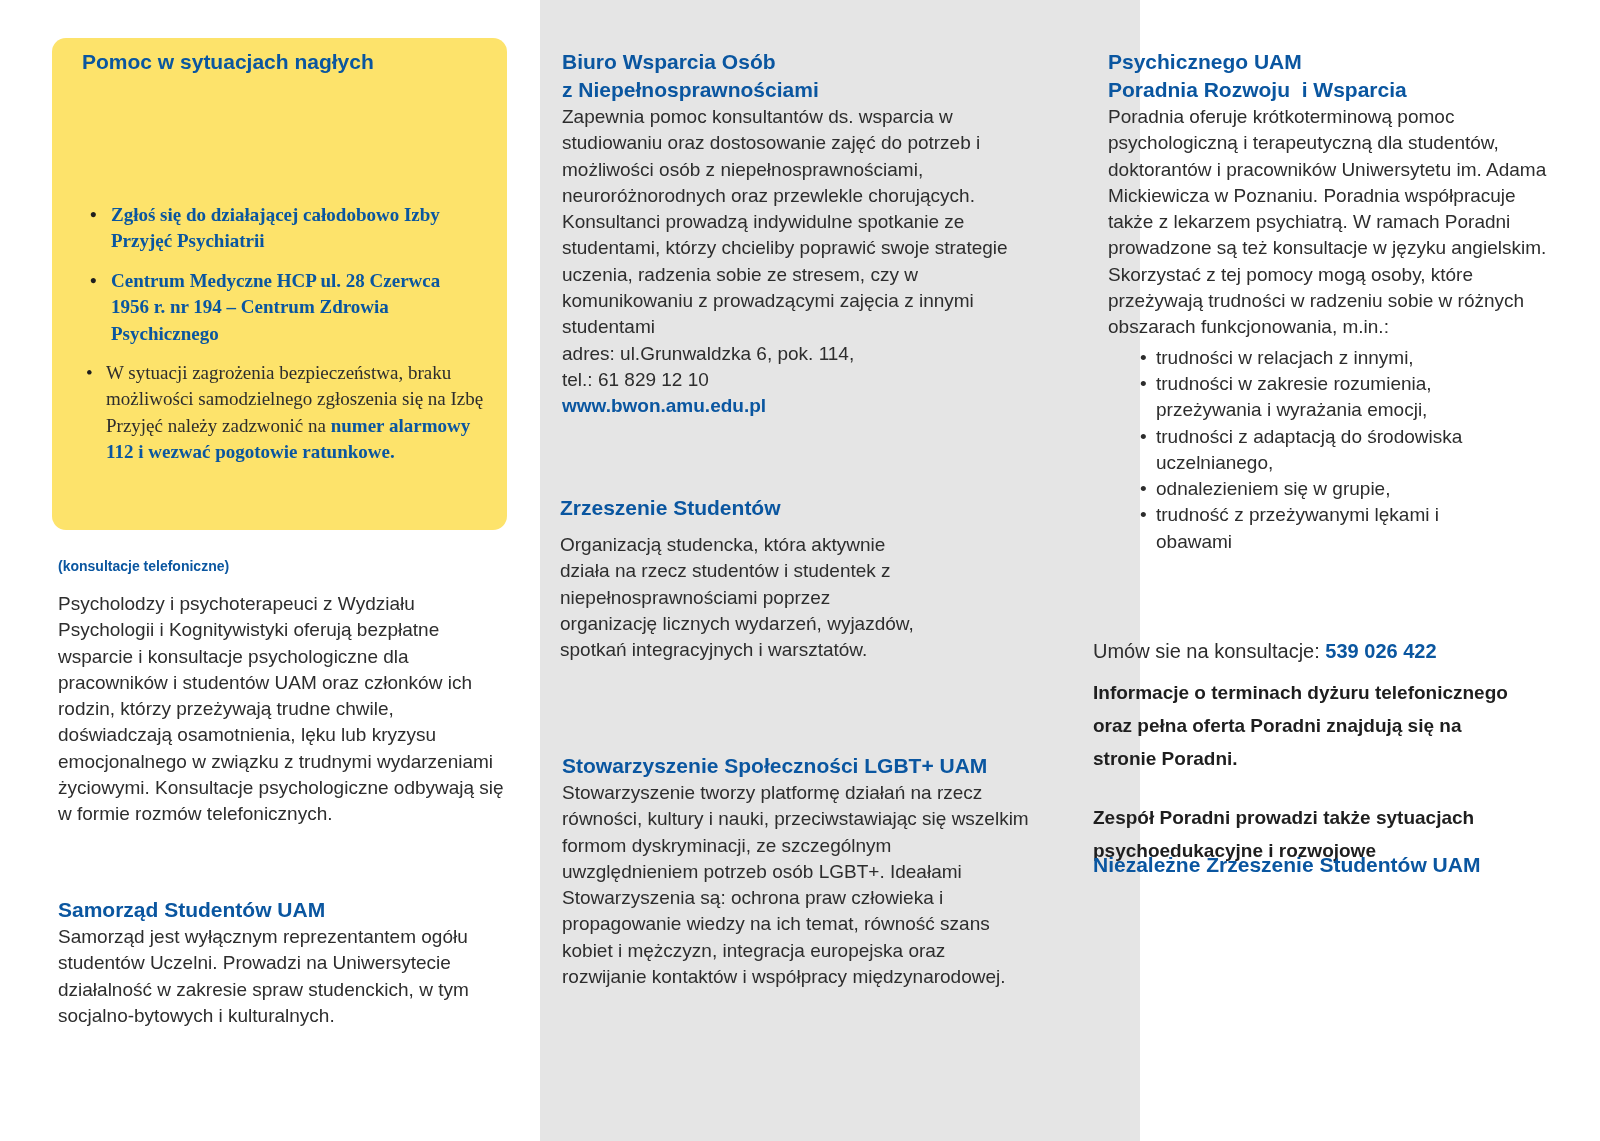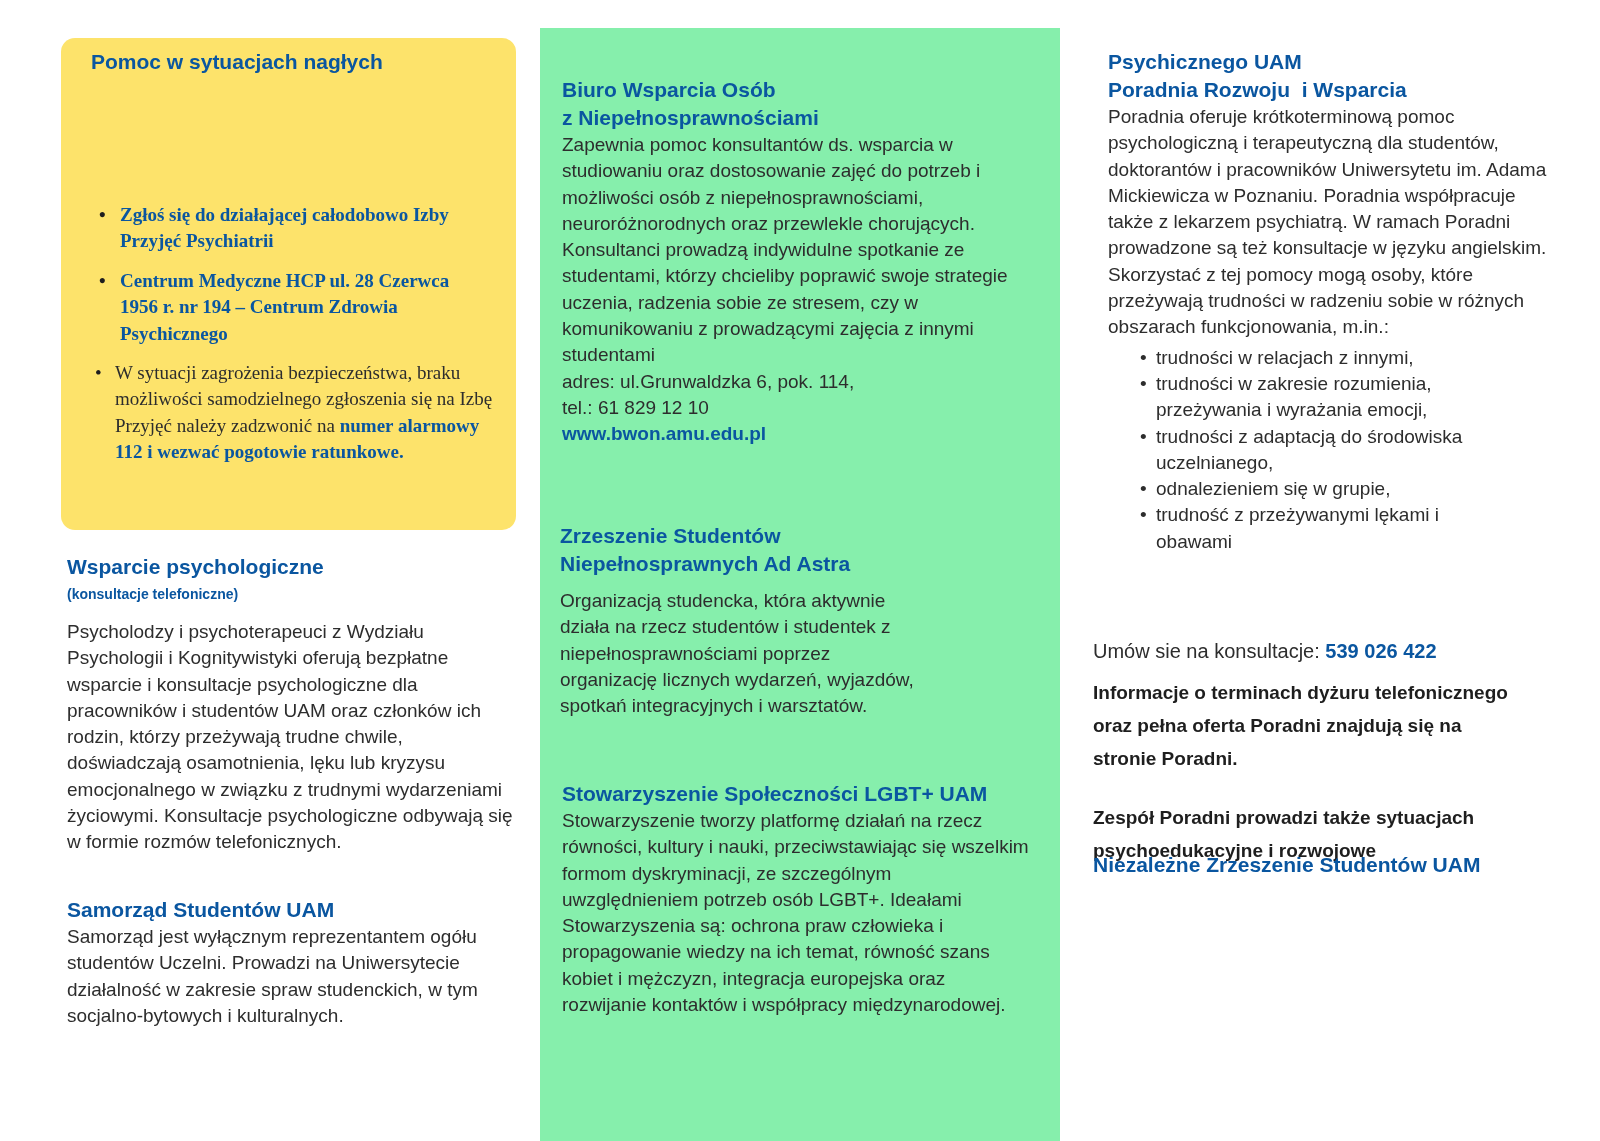--- a/index.html
+++ b/index.html
@@ -2,22 +2,22 @@
 <html><head>
 <meta charset="utf-8">
 <style>
   html, body { margin: 0; padding: 0; }
   body {
     width: 1600px; height: 1141px; overflow: hidden; background: #ffffff;
     font-family: "Liberation Sans", "DejaVu Sans", sans-serif;
     color: #2b2b2b; position: relative;
   }
   .col { position: absolute; top: 0; bottom: 0; }
-  .col-left { left: 9px; width: 608px; }
-  .col-mid { left: 540px; width: 520px; background: #86efac; margin-top: 28px; }
+  .col-left { left: 0; width: 608px; }
+  .col-mid { left: 540px; width: 600px; background: #e5e5e5; }
   .col-right { left: 1060px; width: 540px; }
 
   .h { color: #0a56a0; font-weight: bold; font-size: 21px; line-height: 28px; margin: 0; }
   .p { font-size: 19px; line-height: 26.3px; margin: 0; color: #2d2d2d; }
   .b { font-weight: bold; color: #0a56a0; }
   .dark-b { font-weight: bold; color: #1e1e1e; font-size: 19px; line-height: 33px; margin: 0; }
 
   
   .emerg {
     position: absolute; left: 52px; top: 38px; width: 455px; height: 492px;
@@ -50,21 +50,20 @@
     </ul>
     <ul class="li2">
       <li class="p b" style="width:345px">Centrum Medyczne HCP ul. 28 Czerwca 1956 r. nr 194 – Centrum Zdrowia Psychicznego</li>
     </ul>
     <ul class="li3">
       <li class="p" style="width:385px"><span>W sytuacji zagrożenia bezpieczeństwa, braku możliwości samodzielnego zgłoszenia się na Izbę Przyjęć należy zadzwonić na </span><span class="b">numer alarmowy 112 i wezwać pogotowie ratunkowe.</span></li>
     </ul>
   </div>
 
   <div class="sec" style="left:58px; top:553px; width:450px;">
-    <h3 class="h">Wsparcie psychologiczne</h3>
     <h3 class="h" style="font-size:14px; line-height:26px;">(konsultacje telefoniczne)</h3>
     <p class="p" style="margin-top:12px;">Psycholodzy i psychoterapeuci z Wydziału Psychologii i Kognitywistyki oferują bezpłatne wsparcie i konsultacje psychologiczne dla pracowników i studentów UAM oraz członków ich rodzin, którzy przeżywają trudne chwile, doświadczają osamotnienia, lęku lub kryzysu emocjonalnego w związku z trudnymi wydarzeniami życiowymi. Konsultacje psychologiczne odbywają się w formie rozmów telefonicznych.</p>
   </div>
 
   <div class="sec" style="left:58px; top:896px; width:440px;">
     <h3 class="h">Samorząd Studentów UAM</h3>
     <p class="p">Samorząd jest wyłącznym reprezentantem ogółu studentów Uczelni. Prowadzi na Uniwersytecie działalność w zakresie spraw studenckich, w tym socjalno-bytowych i kulturalnych.</p>
   </div>
 </div>
 
@@ -73,21 +72,20 @@
     <h3 class="h">Biuro Wsparcia Osób</h3>
     <h3 class="h">z Niepełnosprawnościami</h3>
     <p class="p" style="width:455px;">Zapewnia pomoc konsultantów ds. wsparcia w studiowaniu oraz dostosowanie zajęć do potrzeb i możliwości osób z niepełnosprawnościami, neuroróżnorodnych oraz przewlekle chorujących. Konsultanci prowadzą indywidulne spotkanie ze studentami, którzy chcieliby poprawić swoje strategie uczenia, radzenia sobie ze stresem, czy w komunikowaniu z prowadzącymi zajęcia z innymi studentami</p>
     <p class="p">adres: ul.Grunwaldzka 6, pok. 114,</p>
     <p class="p">tel.: 61 829 12 10</p>
     <a class="p b" style="display:block; text-decoration:none;">www.bwon.amu.edu.pl</a>
   </div>
 
   <div class="sec" style="left:20px; top:494px; width:470px;">
     <h3 class="h">Zrzeszenie Studentów</h3>
-    <h3 class="h">Niepełnosprawnych Ad Astra</h3>
     <p class="p" style="margin-top:10px; width:360px;">Organizacją studencka, która aktywnie działa na rzecz studentów i studentek z niepełnosprawnościami poprzez organizację licznych wydarzeń, wyjazdów, spotkań integracyjnych i warsztatów.</p>
   </div>
 
   <div class="sec" style="left:22px; top:752px; width:475px;">
     <h3 class="h">Stowarzyszenie Społeczności LGBT+ UAM</h3>
     <p class="p" style="width:470px;">Stowarzyszenie tworzy platformę działań na rzecz równości, kultury i nauki, przeciwstawiając się wszelkim formom dyskryminacji, ze szczególnym uwzględnieniem potrzeb osób LGBT+. Ideałami Stowarzyszenia są: ochrona praw człowieka i propagowanie wiedzy na ich temat, równość szans kobiet i mężczyzn, integracja europejska oraz rozwijanie kontaktów i współpracy międzynarodowej.</p>
   </div>
 </div>
 
 <div class="col col-right">

